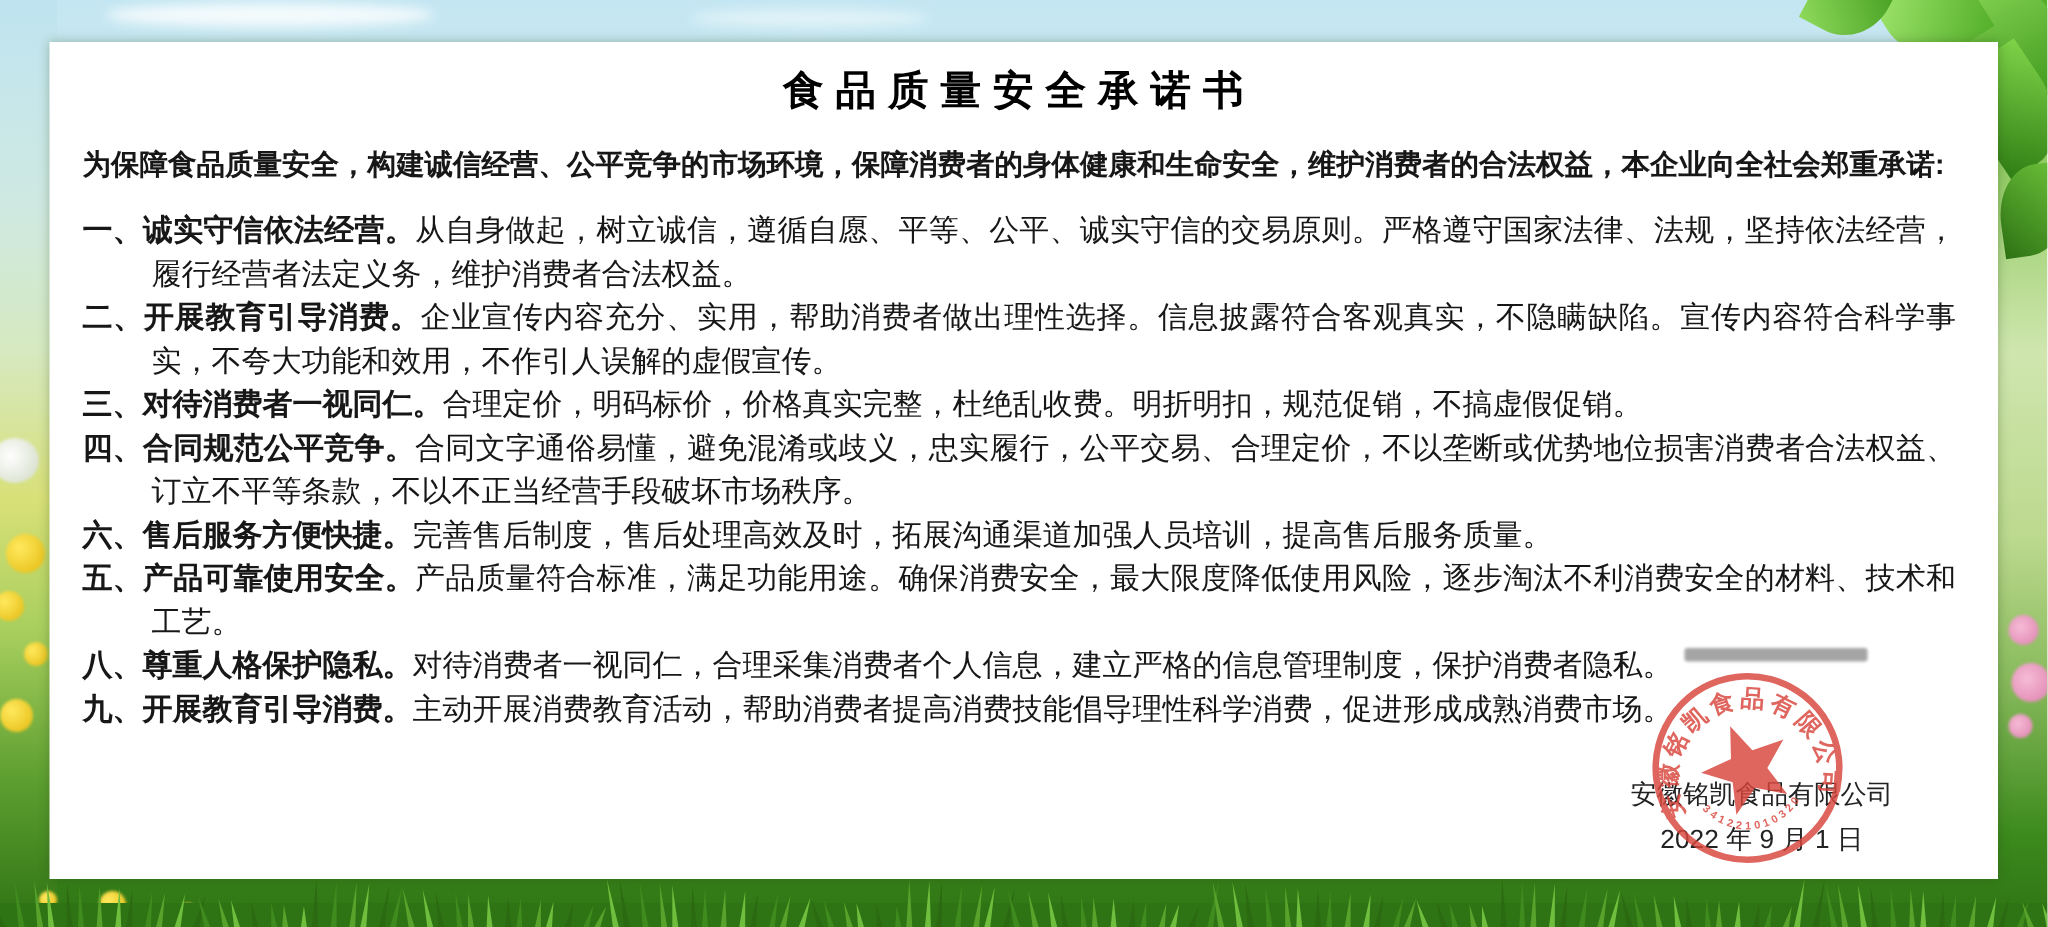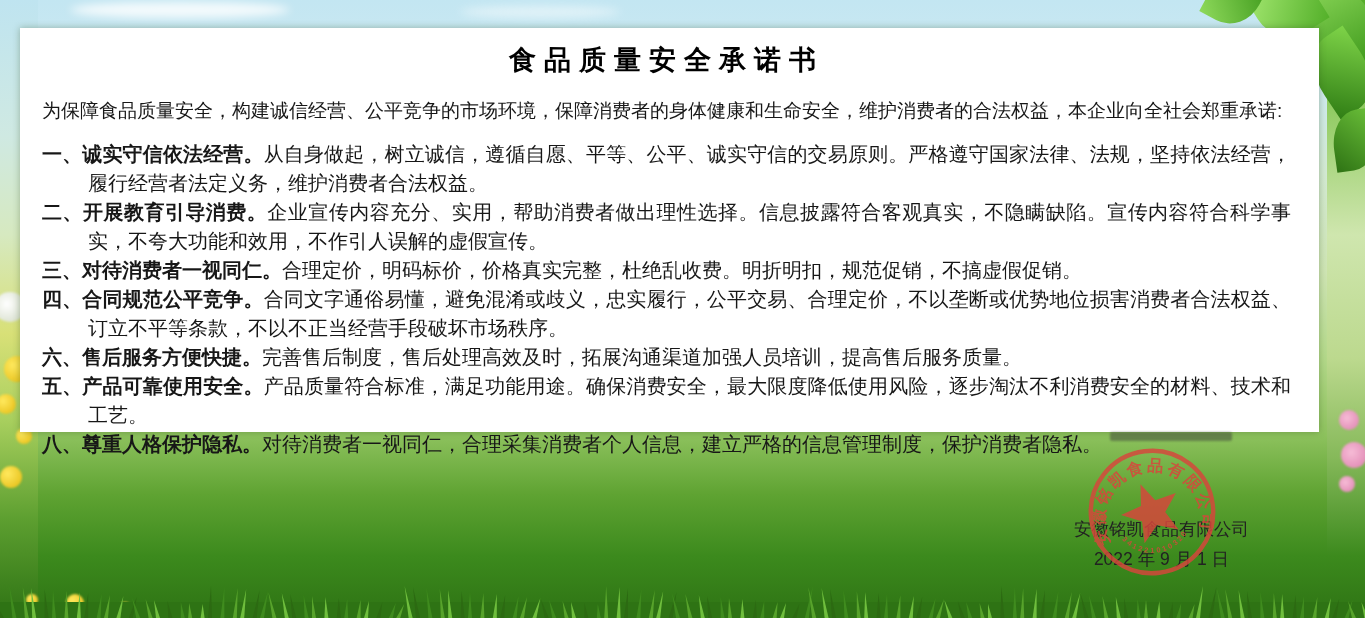--- a/index.html
+++ b/index.html
@@ -12,24 +12,24 @@
   .strip-right{position:absolute;right:0;top:0;width:38px;height:100%;
     background:linear-gradient(180deg,#57ad2a 0%,#8cc95d 16%,#cfe6ae 38%,#bcd98e 58%,#86b95a 74%,#3c8a1d 90%,#2e7314 100%);}
   .cloud{position:absolute;border-radius:50%;filter:blur(4px);background:rgba(255,255,255,.8);}
   .leaf{position:absolute;border-radius:0 62% 0 62%;background:linear-gradient(135deg,#8ed95b,#3f9a1c);}
   .flower{position:absolute;border-radius:50%;filter:blur(1px);}
   .flower.yellow{background:radial-gradient(circle at 35% 35%,#ffe95e,#e3b90e);}
   .flower.white{background:radial-gradient(circle at 40% 40%,#ffffff,#cfd8c2);}
   .flower.pink{background:radial-gradient(circle at 40% 40%,#f6bcd6,#dd7fae);}
   #grass-svg{position:absolute;left:0;bottom:0;}
   
-  .doc{position:absolute;left:20px;top:28px;width:1299px;height:404px;background:#ffffff;
+  .doc{position:absolute;left:33px;top:28px;width:1299px;height:558px;background:#ffffff;
     box-shadow:0 0 7px rgba(40,70,20,.35);box-sizing:border-box;padding:10px 28px 0 22px;color:#171717;}
   .doc h1{margin:4px 0 0;font-size:27px;font-weight:bold;letter-spacing:8px;text-align:center;color:#000;}
-  .intro{margin:20px 0 0;font-weight:normal;font-size:19px;line-height:26px;}
+  .intro{margin:20px 0 0;font-weight:bold;font-size:19px;line-height:26px;}
   #items{margin-top:16px;}
   .item{font-size:20px;line-height:29px;text-align:justify;padding-left:46px;text-indent:-46px;}
   .item .lead{font-weight:bold;}
   .sign{position:absolute;right:70px;top:486px;text-align:center;font-size:17.5px;line-height:30px;color:#222;}
   .smudge{position:absolute;left:1090px;top:404px;width:122px;height:9px;background:rgba(55,55,55,.45);filter:blur(1.2px);border-radius:2px;}
   .stamp{position:absolute;left:1064px;top:416px;width:136px;height:136px;opacity:.82;transform:rotate(-7deg);}
 </style>
 </head>
 <body>
 
@@ -215,20 +215,23 @@
       </div>
         <div class="item">
         <span class="lead">六、</span><span class="lead">售后服务方便快捷。</span><span>完善售后制度，售后处理高效及时，拓展沟通渠道加强人员培训，提高售后服务质量。</span>
       </div>
         <div class="item">
         <span class="lead">五、</span><span class="lead">产品可靠使用安全。</span><span>产品质量符合标准，满足功能用途。确保消费安全，最大限度降低使用风险，逐步淘汰不利消费安全的材料、技术和工艺。</span>
       </div>
         <div class="item">
         <span class="lead">八、</span><span class="lead">尊重人格保护隐私。</span><span>对待消费者一视同仁，合理采集消费者个人信息，建立严格的信息管理制度，保护消费者隐私。</span>
       </div>
+        <div class="item">
+        <span class="lead">九、</span><span class="lead">开展教育引导消费。</span><span>主动开展消费教育活动，帮助消费者提高消费技能倡导理性科学消费，促进形成成熟消费市场。</span>
+      </div>
       </div>
 
     <div class="smudge"></div>
 
     <div class="sign">
       <div>安徽铭凯食品有限公司</div>
       <div>2022 年 9 月 1 日</div>
     </div>
 
     <svg class="stamp" viewBox="0 0 140 140">

